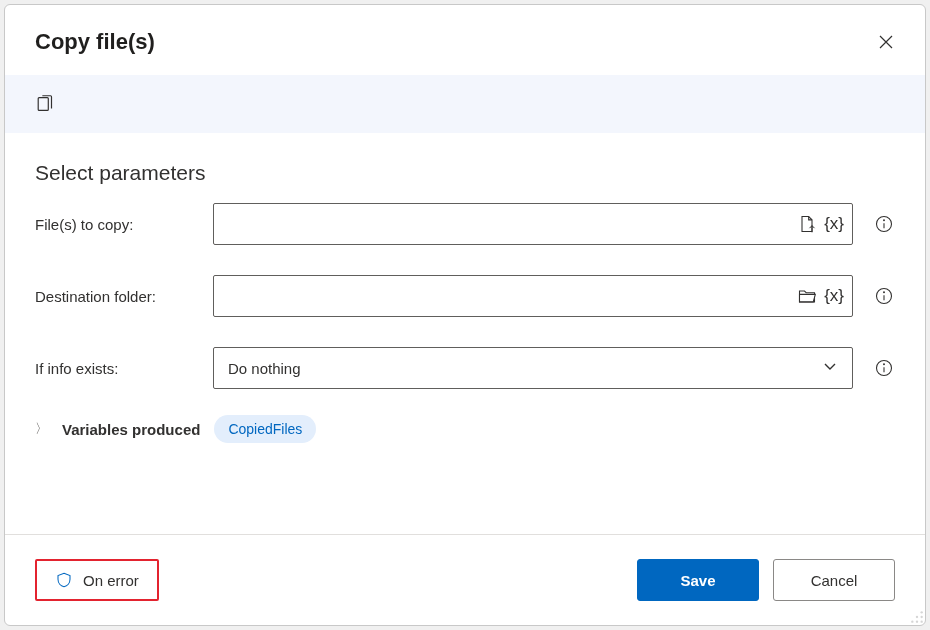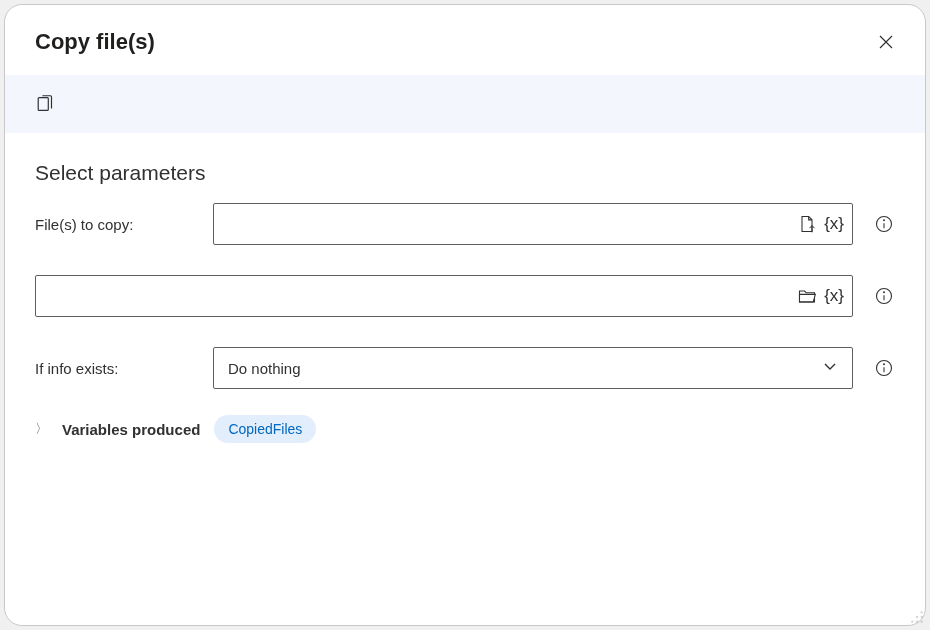--- a/index.html
+++ b/index.html
@@ -8,21 +8,21 @@
       background: #f0f0f0;
       padding: 4px;
       width: 930px;
       height: 630px;
     }
     .dialog {
       width: 922px;
       height: 622px;
       background: #fff;
       border: 1px solid #c8c8c8;
-      border-radius: 18px;
+      border-radius: 6px;
       display: flex;
       flex-direction: column;
       overflow: hidden;
     }
     .header {
       display: flex;
       justify-content: space-between;
       align-items: center;
       padding: 24px 30px 20px 30px;
     }
@@ -254,20 +254,21 @@
       <span class="info-icon">
         <svg viewBox="0 0 24 24">
             <circle cx="12" cy="12" r="9"></circle>
             <line x1="12" y1="11" x2="12" y2="17"></line>
             <circle cx="12" cy="7.5" r="0.5" fill="#323130"></circle>
           </svg>
       </span>
     </div>
 
     <div class="field-row">
+      <div class="field-label">Destination folder:</div>
       <div class="field-input">
         <div class="field-input-text"></div>
         <span class="input-icon">
           <svg viewBox="0 0 24 24">
             <path d="M3 6 H9 L11 8 H21 V19 H3 Z"></path>
               <path d="M3 10 H22 L19.5 19 H3 Z" fill="#fff"></path>
           </svg>
         </span>
         <span class="var-icon">{x}</span>
       </div>
@@ -299,20 +300,32 @@
       </span>
     </div>
 
     <div class="vars-row">
       <span class="caret">〉</span>
       <span class="vars-label">Variables produced</span>
       <span class="var-chip">CopiedFiles</span>
     </div>
   </div>
 
+  <div class="footer">
+    <div class="on-error-btn">
+      <svg viewBox="0 0 24 24">
+          <path d="M12 3 L20 6 V11 C20 16 16.5 20 12 21 C7.5 20 4 16 4 11 V6 Z"></path>
+        </svg>
+      <span class="on-error-text">On error</span>
+    </div>
+    <div class="footer-right">
+      <button class="btn btn-primary">Save</button>
+      <button class="btn btn-secondary">Cancel</button>
+    </div>
+  </div>
 
   <svg class="resize-grip" viewBox="0 0 12 12">
     <circle cx="10" cy="2" r="1" fill="#888"></circle>
       <circle cx="6" cy="6" r="1" fill="#888"></circle>
       <circle cx="10" cy="6" r="1" fill="#888"></circle>
     <circle cx="2" cy="10" r="1" fill="#888"></circle>
       <circle cx="6" cy="10" r="1" fill="#888"></circle>
       <circle cx="10" cy="10" r="1" fill="#888"></circle>
   </svg>
 </div>

